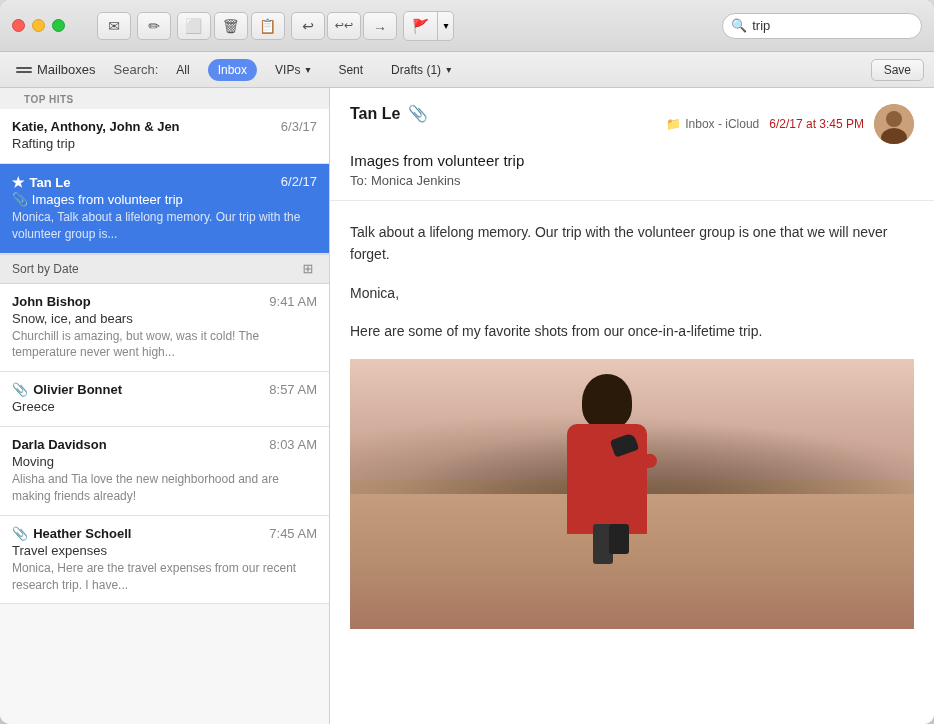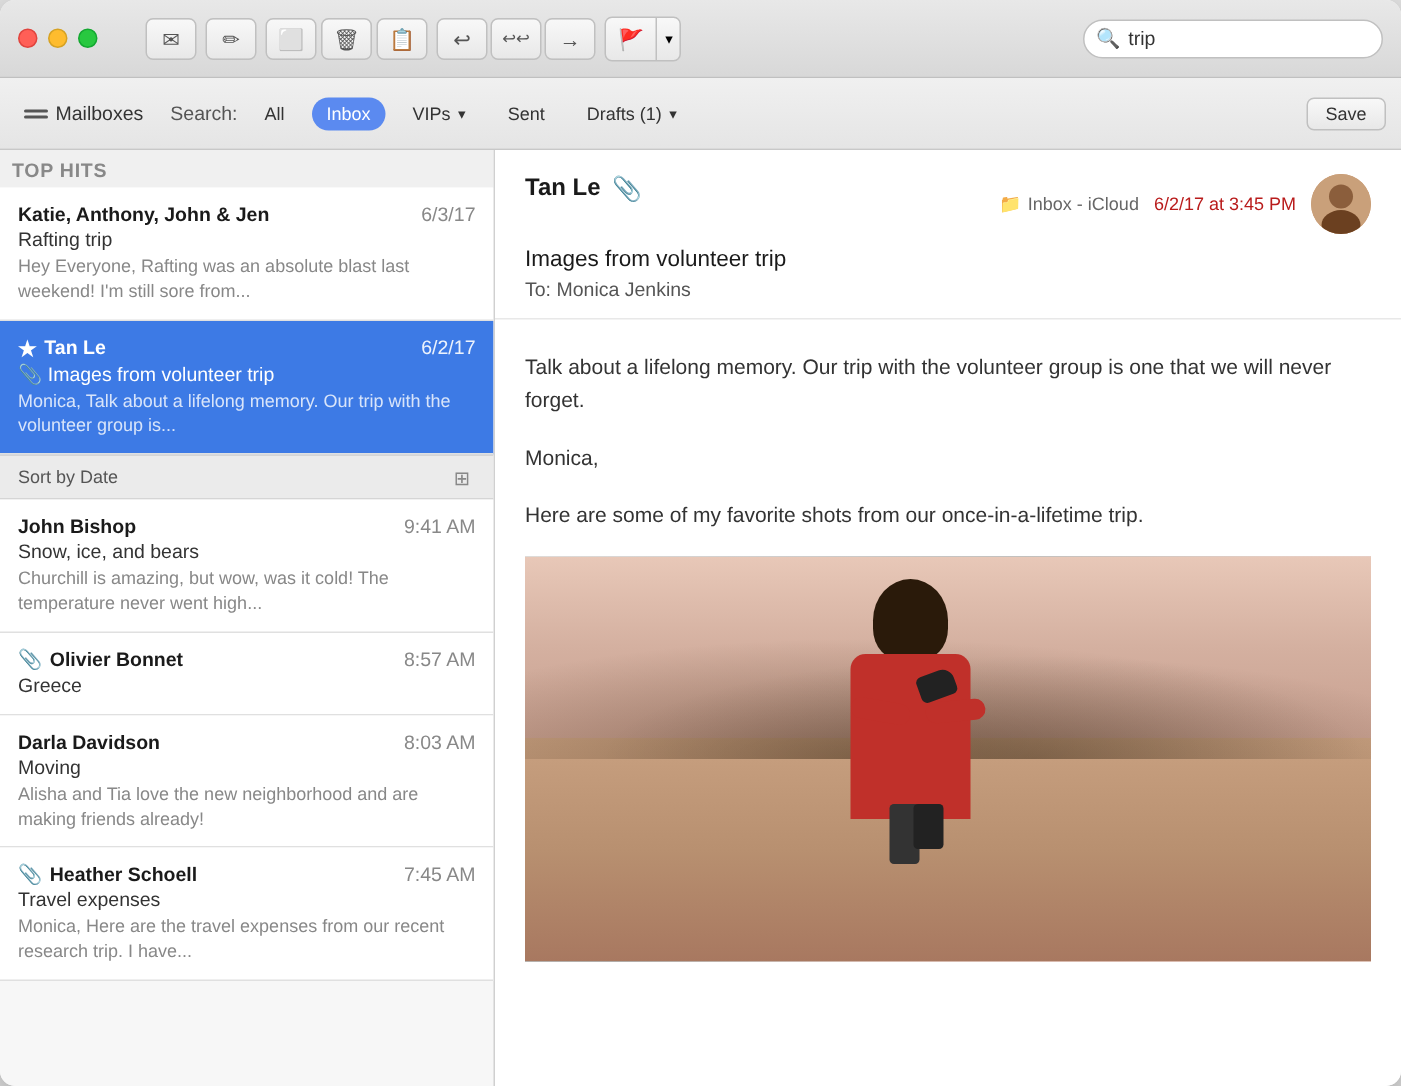--- a/index.html
+++ b/index.html
@@ -132,21 +132,21 @@
     }
 
     .search-clear {
       font-size: 14px;
       color: #999;
       cursor: pointer;
     }
 
     
     .filter-bar {
-      height: 48px;
+      height: 36px;
       background: linear-gradient(to bottom, #f0f0f0, #e5e5e5);
       border-bottom: 1px solid #c8c8c8;
       display: flex;
       align-items: center;
       padding: 0 10px;
       gap: 8px;
       flex-shrink: 0;
     }
 
     .mailboxes-btn {
@@ -229,22 +229,22 @@
       width: 330px;
       background: #f7f7f7;
       border-right: 1px solid #d0d0d0;
       overflow-y: auto;
       flex-shrink: 0;
       display: flex;
       flex-direction: column;
     }
 
     .section-header {
-      padding: 6px 8px 4px;
-      font-size: 13px;
+      padding: 6px 24px 4px;
+      font-size: 10px;
       font-weight: 700;
       color: #888;
       text-transform: uppercase;
       letter-spacing: 0.5px;
       background: #f0f0f0;
     }
 
     .email-item {
       padding: 10px 12px;
       border-bottom: 1px solid #e0e0e0;
@@ -646,21 +646,20 @@
     <div class="email-list">
 
       <div class="section-header">Top Hits</div>
 
       <div class="email-item">
         <div class="email-item-header">
           <span class="email-sender">Katie, Anthony, John &amp; Jen</span>
           <span class="email-date">6/3/17</span>
         </div>
         <div class="email-subject">Rafting trip</div>
-        <div class="email-preview">Hey Everyone, Rafting was an absolute blast last weekend! I'm still sore from...</div>
       </div>
 
       <div class="email-item selected">
         <div class="email-item-header">
           <span class="email-sender">
             <span class="star-icon">★</span>
             <span>Tan Le</span>
           </span>
           <span class="email-date">6/2/17</span>
         </div>

